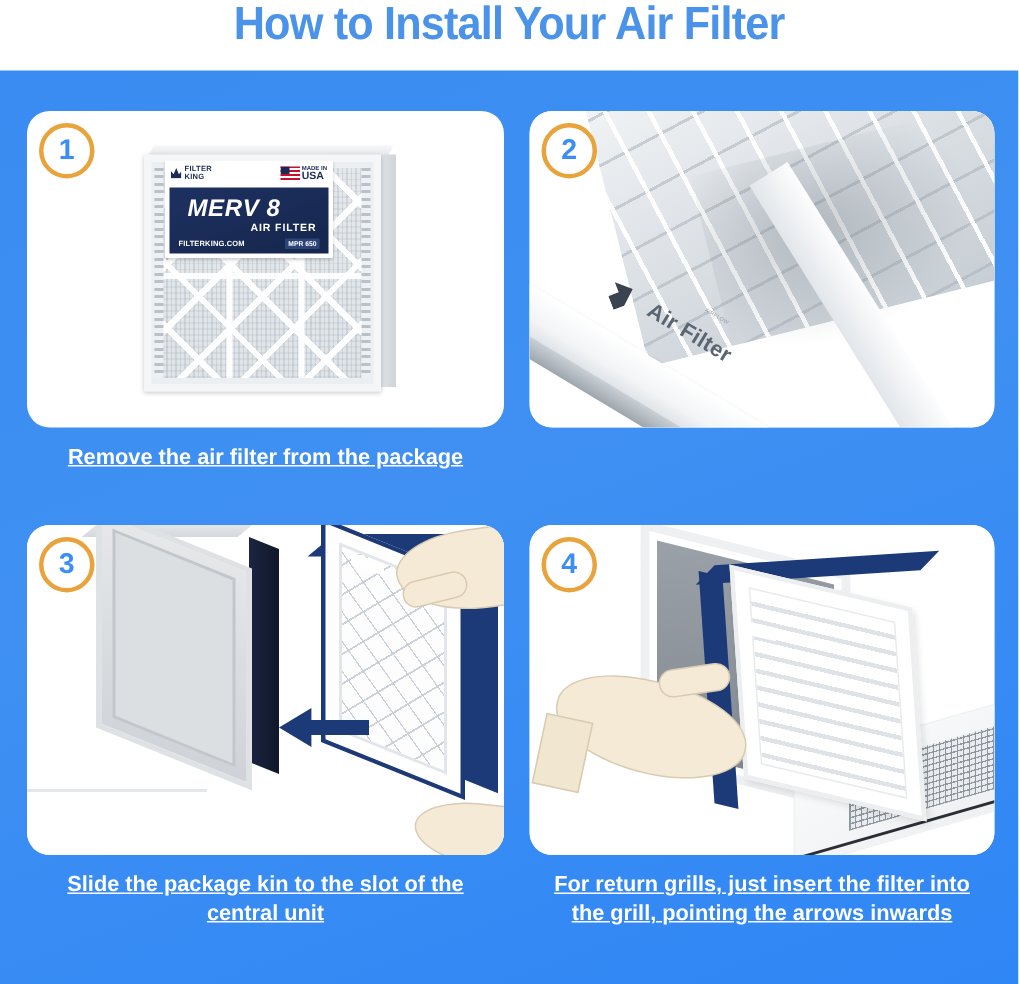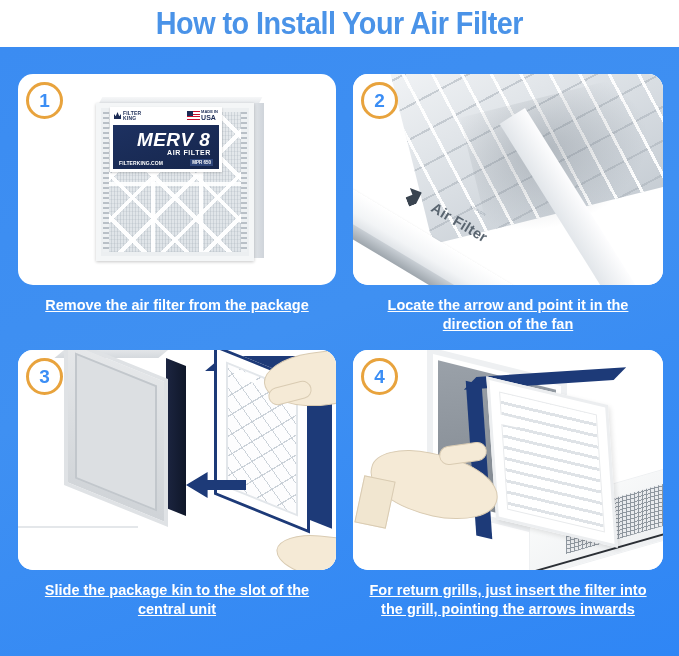--- a/index.html
+++ b/index.html
@@ -8,21 +8,21 @@
     background:#ffffff;
     font-family:"Liberation Sans", sans-serif;
     overflow:hidden;
   }
   .page{position:relative;width:679px;height:656px;overflow:hidden;}
 
   
   .header{
     position:absolute;left:0;top:0;width:679px;height:47px;
     background:#ffffff;
-    display:flex;align-items:center;justify-content:center;
+    display:flex;justify-content:center;
   }
   .title{
     font-size:31px;line-height:31px;font-weight:bold;
     color:#4a93e8;
     letter-spacing:-0.6px;
     transform:scaleX(0.93);
     white-space:nowrap;
     font-family:"Liberation Sans", sans-serif;
   }
 
@@ -144,22 +144,22 @@
     content:"";position:absolute;left:0;top:0;width:6px;height:5px;background:#1b2b55;
   }
   .f1-usa-txt{font-size:4px;line-height:4.5px;font-weight:bold;color:#1b2b55;text-align:left;}
   .f1-usa-big{font-size:7px;line-height:7px;font-weight:bold;color:#1b2b55;}
   .f1-navy{
     position:absolute;left:3px;top:18px;width:106px;height:44px;
     background:linear-gradient(160deg,#1d3161,#16264c);
     color:#fff;
   }
   .f1-merv{
-    position:absolute;left:24px;top:7px;
-    font-size:19px;line-height:16px;font-weight:bold;font-style:italic;
+    position:absolute;left:12px;top:7px;
+    font-size:16px;line-height:16px;font-weight:bold;font-style:italic;
     letter-spacing:.4px;
   }
   .f1-af{
     position:absolute;right:8px;top:24px;
     font-size:7px;line-height:7px;font-weight:bold;letter-spacing:.6px;
   }
   .f1-site{
     position:absolute;left:6px;bottom:3px;
     font-size:5px;line-height:5px;font-weight:bold;letter-spacing:.1px;
   }
@@ -448,21 +448,20 @@
           <div class="p2-frame-right"></div>
           <div class="p2-frame-long"></div>
           <div class="p2-frame-edge"></div>
           <div class="p2-print">
             <div class="p2-arrow"></div>
             <div class="p2-airfilter">Air Filter</div>
           </div>
           <div class="p2-sub">AIRFLOW</div>
         </div>
       </div>
-      <div class="caption">Locate the arrow and point it in the direction of the fan</div>
     </div>
 
     <div class="step s3">
       <div class="card h2">
         <div class="badge">3</div>
         <div class="art p3">
           <div class="p3-slot-top"></div>
           <div class="p3-slot-side"></div>
           <div class="p3-slot">
             <div class="p3-slot-in"></div>

